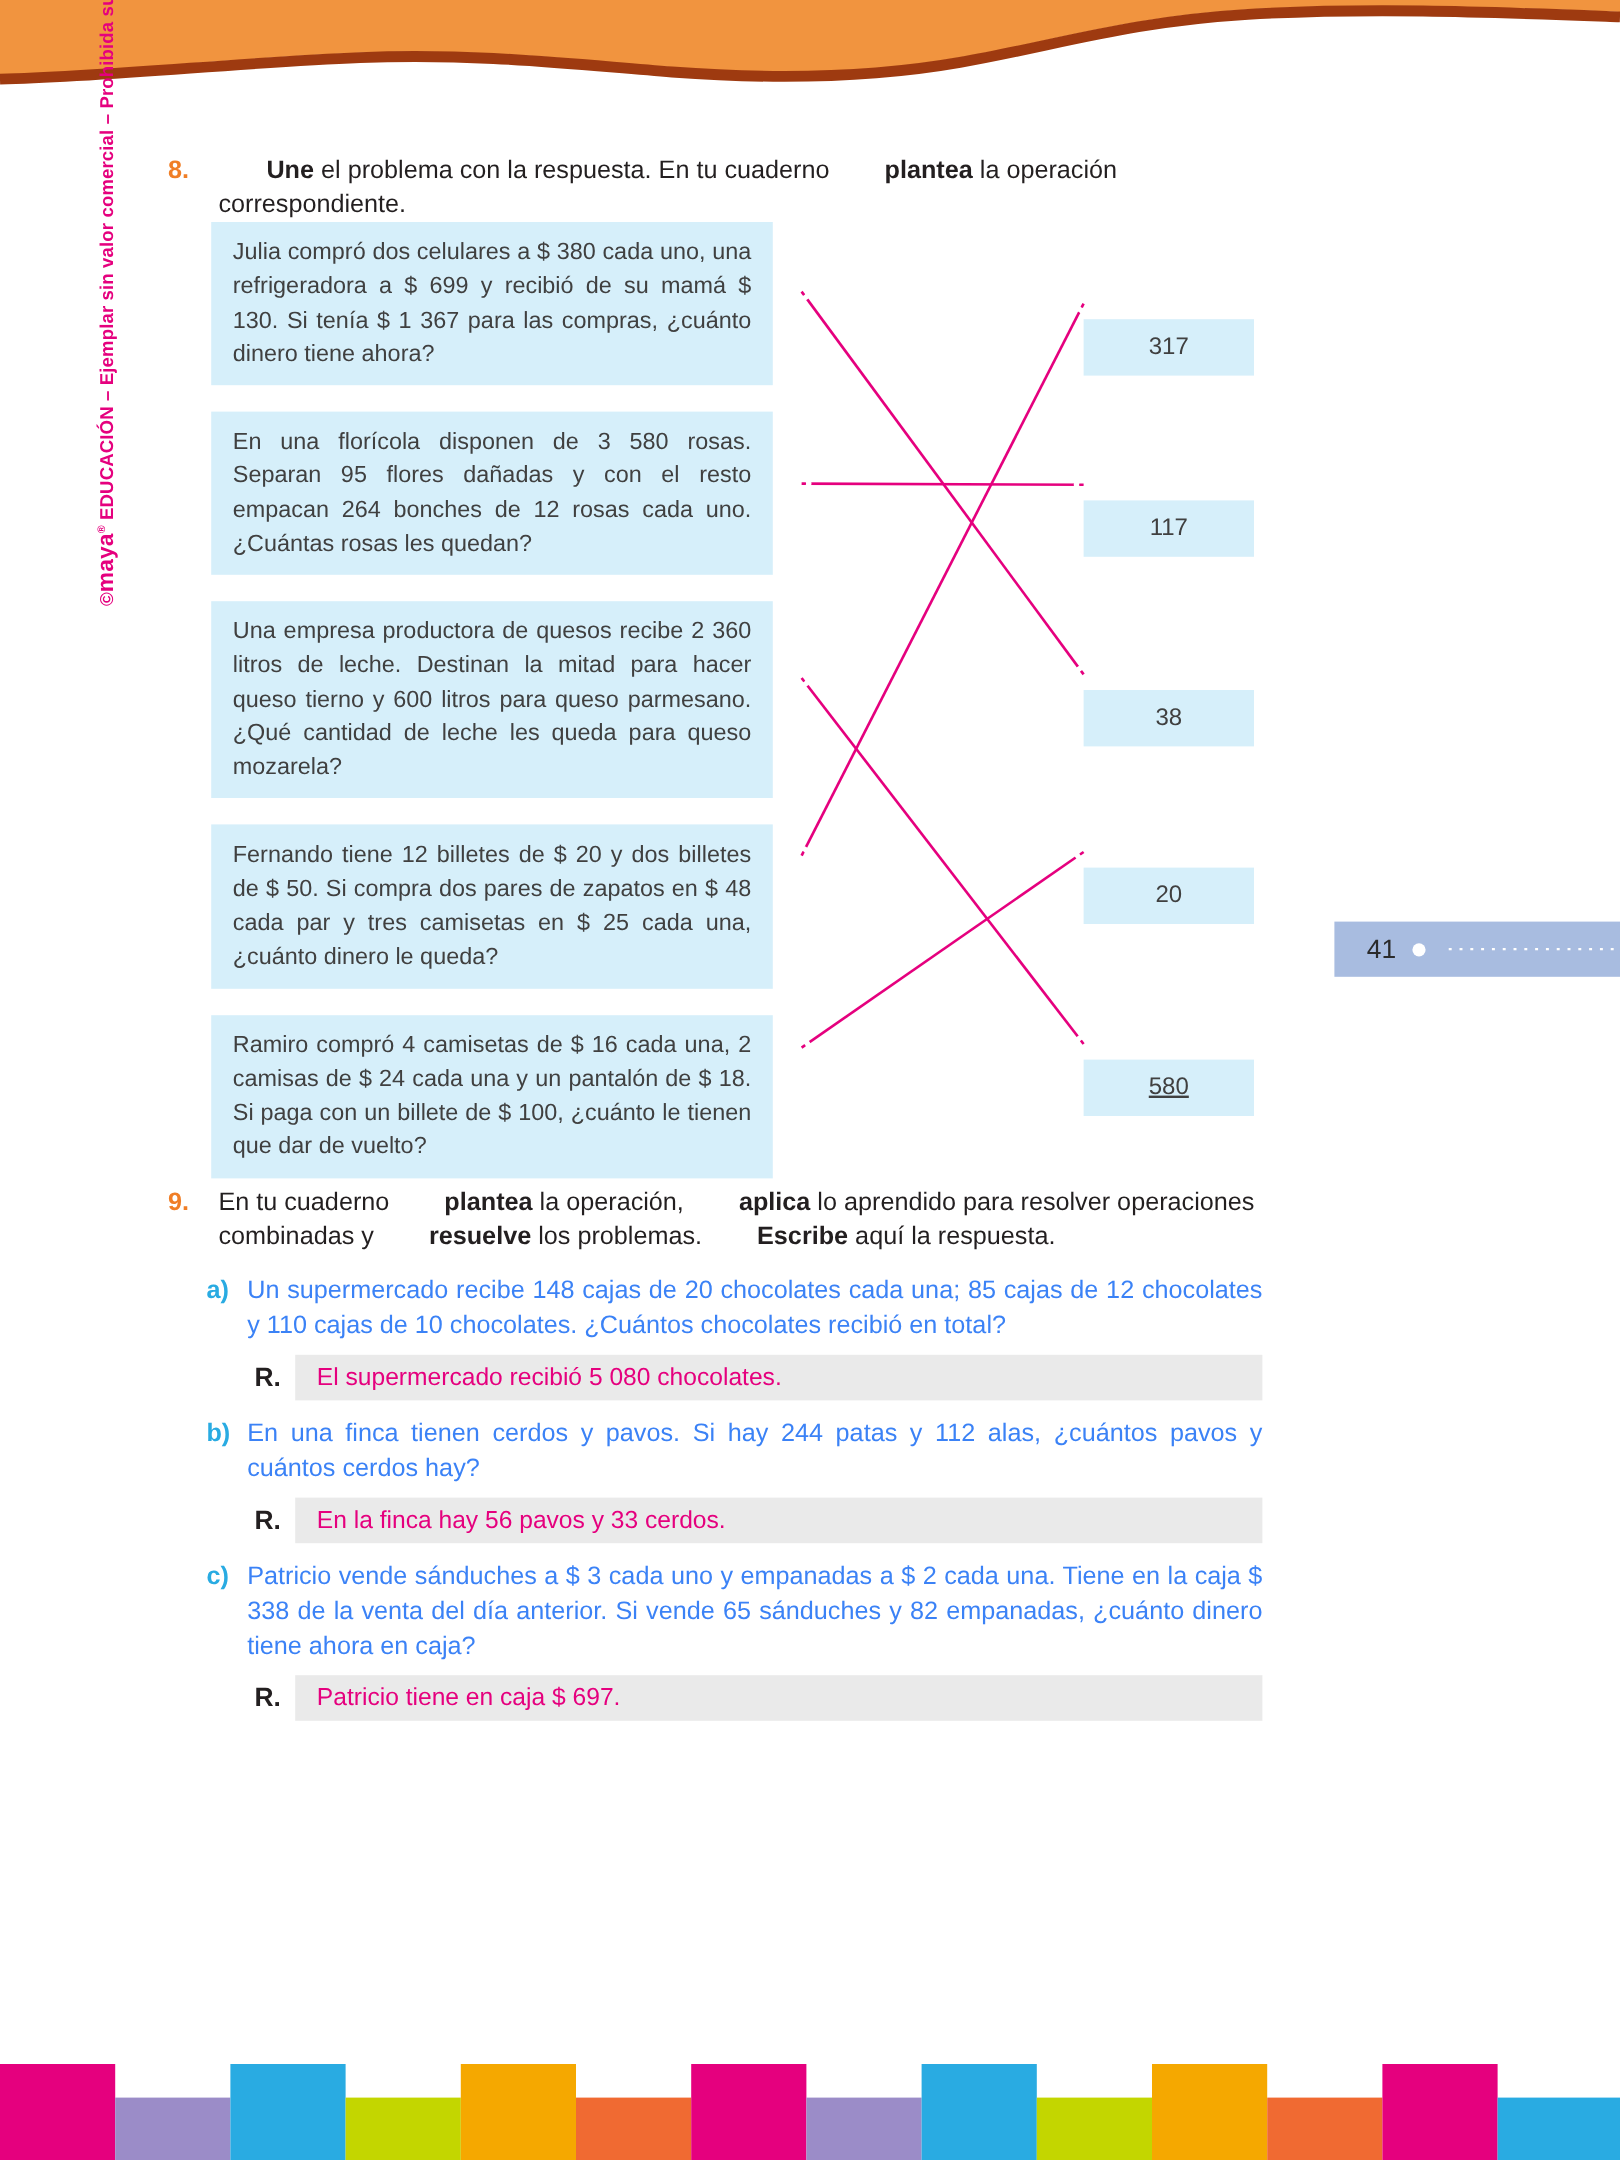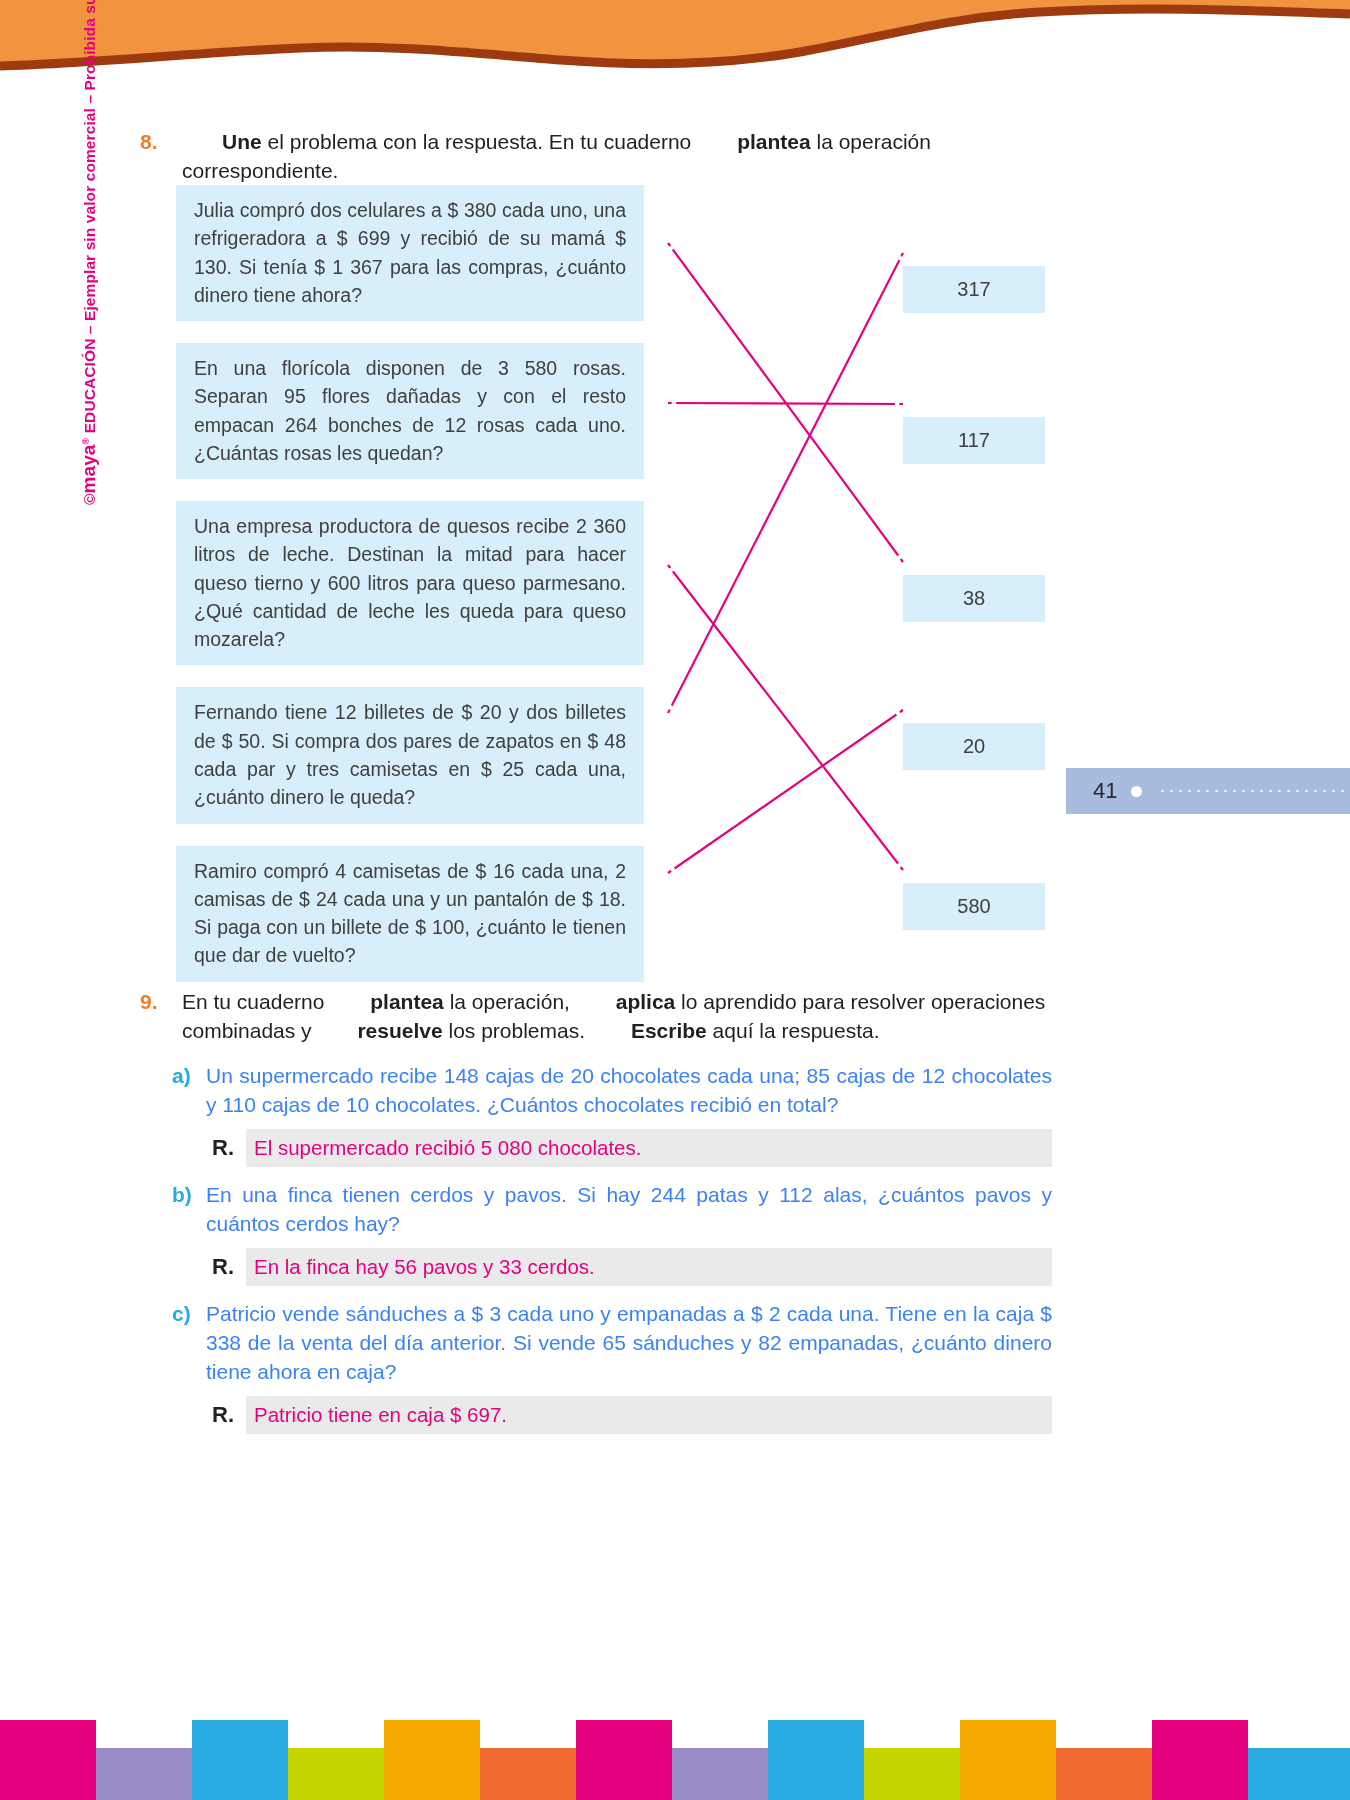--- a/index.html
+++ b/index.html
@@ -33,21 +33,21 @@
     letter-spacing: 0.1px;
     white-space: nowrap;
   }
   .vert-credit .sup { font-size: 9px; vertical-align: super; }
   .vert-credit .brand { font-size: 19px; }
 
   
   .page-tab {
     position: absolute;
     right: 0; top: 768px;
-    width: 284px; height: 46px;
+    width: 238px; height: 46px;
     background: #A8BCE0;
     display: flex; align-items: center;
     padding-left: 27px;
   }
   .page-tab .num {
     font-size: 22px; color: #2B2B2B; font-weight: normal;
   }
   .page-tab .dotleader {
     flex: 1; height: 2px;
     margin-left: 16px; margin-right: 0;
@@ -131,21 +131,21 @@
   }
   .ans-r {
     font-size: 22px; font-weight: bold; color: #231F20;
     width: 34px; flex: none;
   }
   .ans-fill {
     flex: 1;
     background: #EAEAEA;
     height: 38px;
     display: flex; align-items: center;
-    padding-left: 8px;
+    padding-left: 18px;
     font-size: 20.5px;
     color: #E5007E;
   }
 
   
   .footer { position: absolute; left: 0; bottom: 0; width: 1350px; height: 110px; }
   .bar { position: absolute; bottom: 0; }
 </style>
 </head>
 <body>
@@ -181,21 +181,21 @@
         <div class="prob-box">En una florícola disponen de 3 580 rosas. Separan 95 flores dañadas y con el resto empacan 264 bonches de 12 rosas cada uno. ¿Cuántas rosas les quedan?</div>
         <div class="prob-box">Una empresa productora de quesos recibe 2 360 litros de leche. Destinan la mitad para hacer queso tierno y 600 litros para queso parmesano. ¿Qué cantidad de leche les queda para queso mozarela?</div>
         <div class="prob-box">Fernando tiene 12 billetes de $ 20 y dos billetes de $ 50. Si compra dos pares de zapatos en $ 48 cada par y tres camisetas en $ 25 cada una, ¿cuánto dinero le queda?</div>
         <div class="prob-box last">Ramiro compró 4 camisetas de $ 16 cada una, 2 camisas de $ 24 cada una y un pantalón de $ 18. Si paga con un billete de $ 100, ¿cuánto le tienen que dar de vuelto?</div>
       </div>
     <div class="ans-col" id="ans-col" style="position: absolute; height: 740px;">
         <div class="ans-box" style="position: absolute; left: 0px; top: 45px; width: 142px;">317</div>
         <div class="ans-box" style="position: absolute; left: 0px; top: 196px; width: 142px;">117</div>
         <div class="ans-box" style="position: absolute; left: 0px; top: 354px; width: 142px;">38</div>
         <div class="ans-box" style="position: absolute; left: 0px; top: 502px; width: 142px;">20</div>
-        <div class="ans-box" style="position: absolute; left: 0px; top: 662px; width: 142px;">580</div>
+        <div class="ans-box" style="position: absolute; left: 0px; top: 662px; width: 142px; text-decoration: underline;">580</div>
       </div>
     <svg class="connectors" id="connectors" viewBox="0 0 875 740" xmlns="http://www.w3.org/2000/svg">
         <line x1="492" y1="58" x2="727" y2="377" stroke="#E5007E" stroke-width="2.2"></line>
         <circle cx="492" cy="58" r="6" fill="none" stroke="#ffffff" stroke-width="4.5"></circle>
         <circle cx="727" cy="377" r="6" fill="none" stroke="#ffffff" stroke-width="4.5"></circle>
         <line x1="492" y1="218" x2="727" y2="219" stroke="#E5007E" stroke-width="2.2"></line>
         <circle cx="492" cy="218" r="6" fill="none" stroke="#ffffff" stroke-width="4.5"></circle>
         <circle cx="727" cy="219" r="6" fill="none" stroke="#ffffff" stroke-width="4.5"></circle>
         <line x1="492" y1="380" x2="727" y2="685" stroke="#E5007E" stroke-width="2.2"></line>
         <circle cx="492" cy="380" r="6" fill="none" stroke="#ffffff" stroke-width="4.5"></circle>

